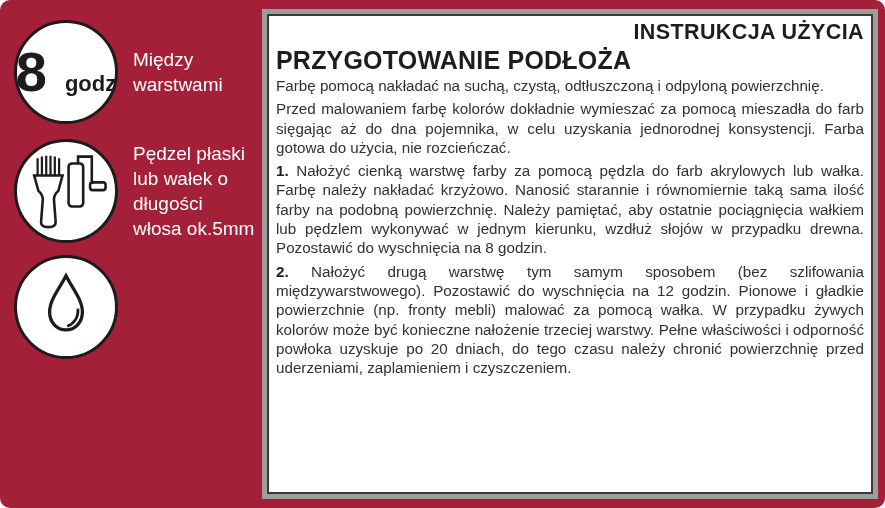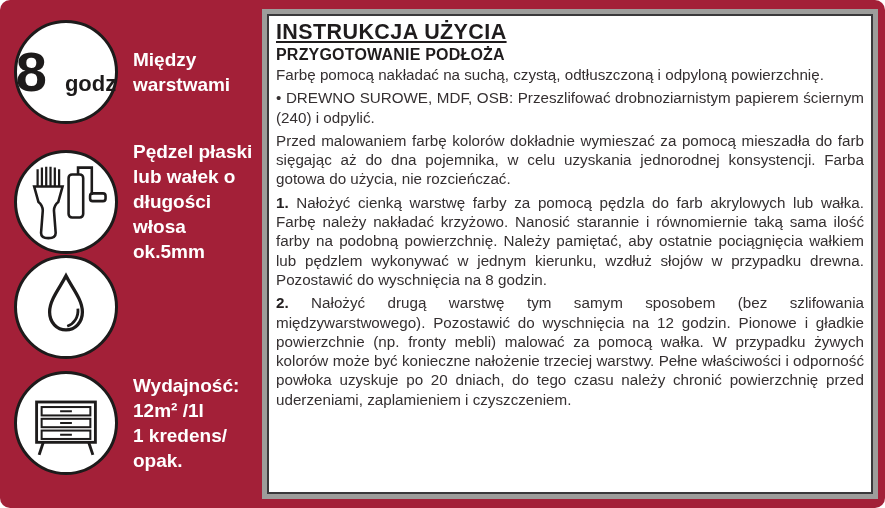--- a/index.html
+++ b/index.html
@@ -25,46 +25,46 @@
     border:3px solid #1d1b1b;
     border-radius:50%;
     display:flex;align-items:center;justify-content:center;
     box-sizing:content-box;
   }
   .badge svg{display:block;}
   .hours{display:flex;align-items:baseline;color:#1d1b1b;}
   .hours .big{font-size:56px;font-weight:bold;line-height:1;letter-spacing:-1px;}
   .hours .small{font-size:22px;font-weight:bold;margin-left:19px;}
   .info-label{
-    color:#ffffff;font-weight:bold;
+    color:#ffffff;font-weight:normal;
     font-size:19px;line-height:25px;
     white-space:pre-line;
     width:128px;
   }
 
   
   .panel{
     position:absolute;left:262px;top:9px;width:616px;height:490px;
     background:#9d9d9b;
     padding:5px;box-sizing:border-box;
   }
   .panel-in{
     width:100%;height:100%;box-sizing:border-box;
     background:#ffffff;
     border:2px solid #3a393b;
     padding:2px 7px 4px 7px;
     overflow:hidden;
   }
   .panel-title{
-    text-align:left;
+    text-align:right;
     font-size:21.5px;font-weight:bold;letter-spacing:.4px;
-    color:#1f1c1d;margin:2px 0 0 0;text-decoration:underline;
+    color:#1f1c1d;margin:2px 0 0 0;
   }
   .sec-heading{
-    font-size:16px;font-weight:bold;letter-spacing:.2px;
+    font-size:25px;font-weight:bold;letter-spacing:.2px;
     color:#1f1c1d;margin:1px 0 1px 0;
   }
   .body-text{
     font-size:15.2px;line-height:19.3px;color:#353031;
     margin:0 0 4px 0;
   }
   .just{text-align:justify;}
   .step-num{font-weight:bold;color:#242021;}
 </style>
 </head>
@@ -118,56 +118,30 @@
       <div class="badge">
         <span>
           <svg width="82" height="82" viewBox="0 0 100 100" fill="none" stroke="#1d1b1b">
             <path stroke-width="4" d="M50,12 C43,26 30,41 30,56 C30,68.5 38.8,78 50,78 C61.2,78 70,68.5 70,56 C70,41 57,26 50,12 Z"></path>
             <path stroke-width="3.4" d="M64.5,52 C65.5,62 60,70.5 51.5,73.5"></path>
           </svg>
         </span>
       </div>
     </div>
 
-    <div class="info-row r4">
-      <div class="badge">
-        <span>
-          <svg width="84" height="84" viewBox="0 0 100 100" fill="none" stroke="#1d1b1b">
-            <rect x="15" y="25" width="70" height="48" stroke-width="3.4"></rect>
-            <rect x="21" y="31" width="58" height="10" stroke-width="2.4"></rect>
-            <rect x="21" y="45" width="58" height="10" stroke-width="2.4"></rect>
-            <rect x="21" y="59" width="58" height="10" stroke-width="2.4"></rect>
-            <g stroke-width="2.6">
-              <line x1="43" y1="36" x2="57" y2="36"></line>
-              <line x1="43" y1="50" x2="57" y2="50"></line>
-              <line x1="43" y1="64" x2="57" y2="64"></line>
-            </g>
-            <g stroke-width="3.4">
-              <line x1="23" y1="73" x2="18" y2="88"></line>
-              <line x1="77" y1="73" x2="82" y2="88"></line>
-            </g>
-          </svg>
-        </span>
-      </div>
-      <div class="info-label">Wydajność:
-12m² /1l
-1 kredens/
-opak.</div>
-    </div>
 
   </aside>
 
   <section class="panel">
     <div class="panel-in">
 
       <h1 class="panel-title">INSTRUKCJA UŻYCIA</h1>
 
       <h2 class="sec-heading">PRZYGOTOWANIE PODŁOŻA</h2>
       <p class="body-text">Farbę pomocą nakładać na suchą, czystą, odtłuszczoną i odpyloną powierzchnię.</p>
-      <p class="body-text just">• DREWNO SUROWE, MDF, OSB: Przeszlifować drobnoziarnistym papierem ściernym (240) i odpylić.</p>
 
       <p class="body-text just">Przed malowaniem farbę kolorów dokładnie wymieszać za pomocą mieszadła do farb sięgając aż do dna pojemnika, w celu uzyskania jednorodnej konsystencji. Farba gotowa do użycia, nie rozcieńczać.</p>
 
       <p class="body-text just"><span class="step-num">1.</span> <span>Nałożyć cienką warstwę farby za pomocą pędzla do farb akrylowych lub wałka. Farbę należy nakładać krzyżowo. Nanosić starannie i równomiernie taką sama ilość farby na podobną powierzchnię. Należy pamiętać, aby ostatnie pociągnięcia wałkiem lub pędzlem wykonywać w jednym kierunku, wzdłuż słojów w przypadku drewna. Pozostawić do wyschnięcia na 8 godzin.</span></p>
 
       <p class="body-text just"><span class="step-num">2.</span> <span>Nałożyć drugą warstwę tym samym sposobem (bez szlifowania międzywarstwowego). Pozostawić do wyschnięcia na 12 godzin. Pionowe i gładkie powierzchnie (np. fronty mebli) malować za pomocą wałka. W przypadku żywych kolorów może być konieczne nałożenie trzeciej warstwy. Pełne właściwości i odporność powłoka uzyskuje po 20 dniach, do tego czasu należy chronić powierzchnię przed uderzeniami, zaplamieniem i czyszczeniem.</span></p>
 
     </div>
   </section>
 

